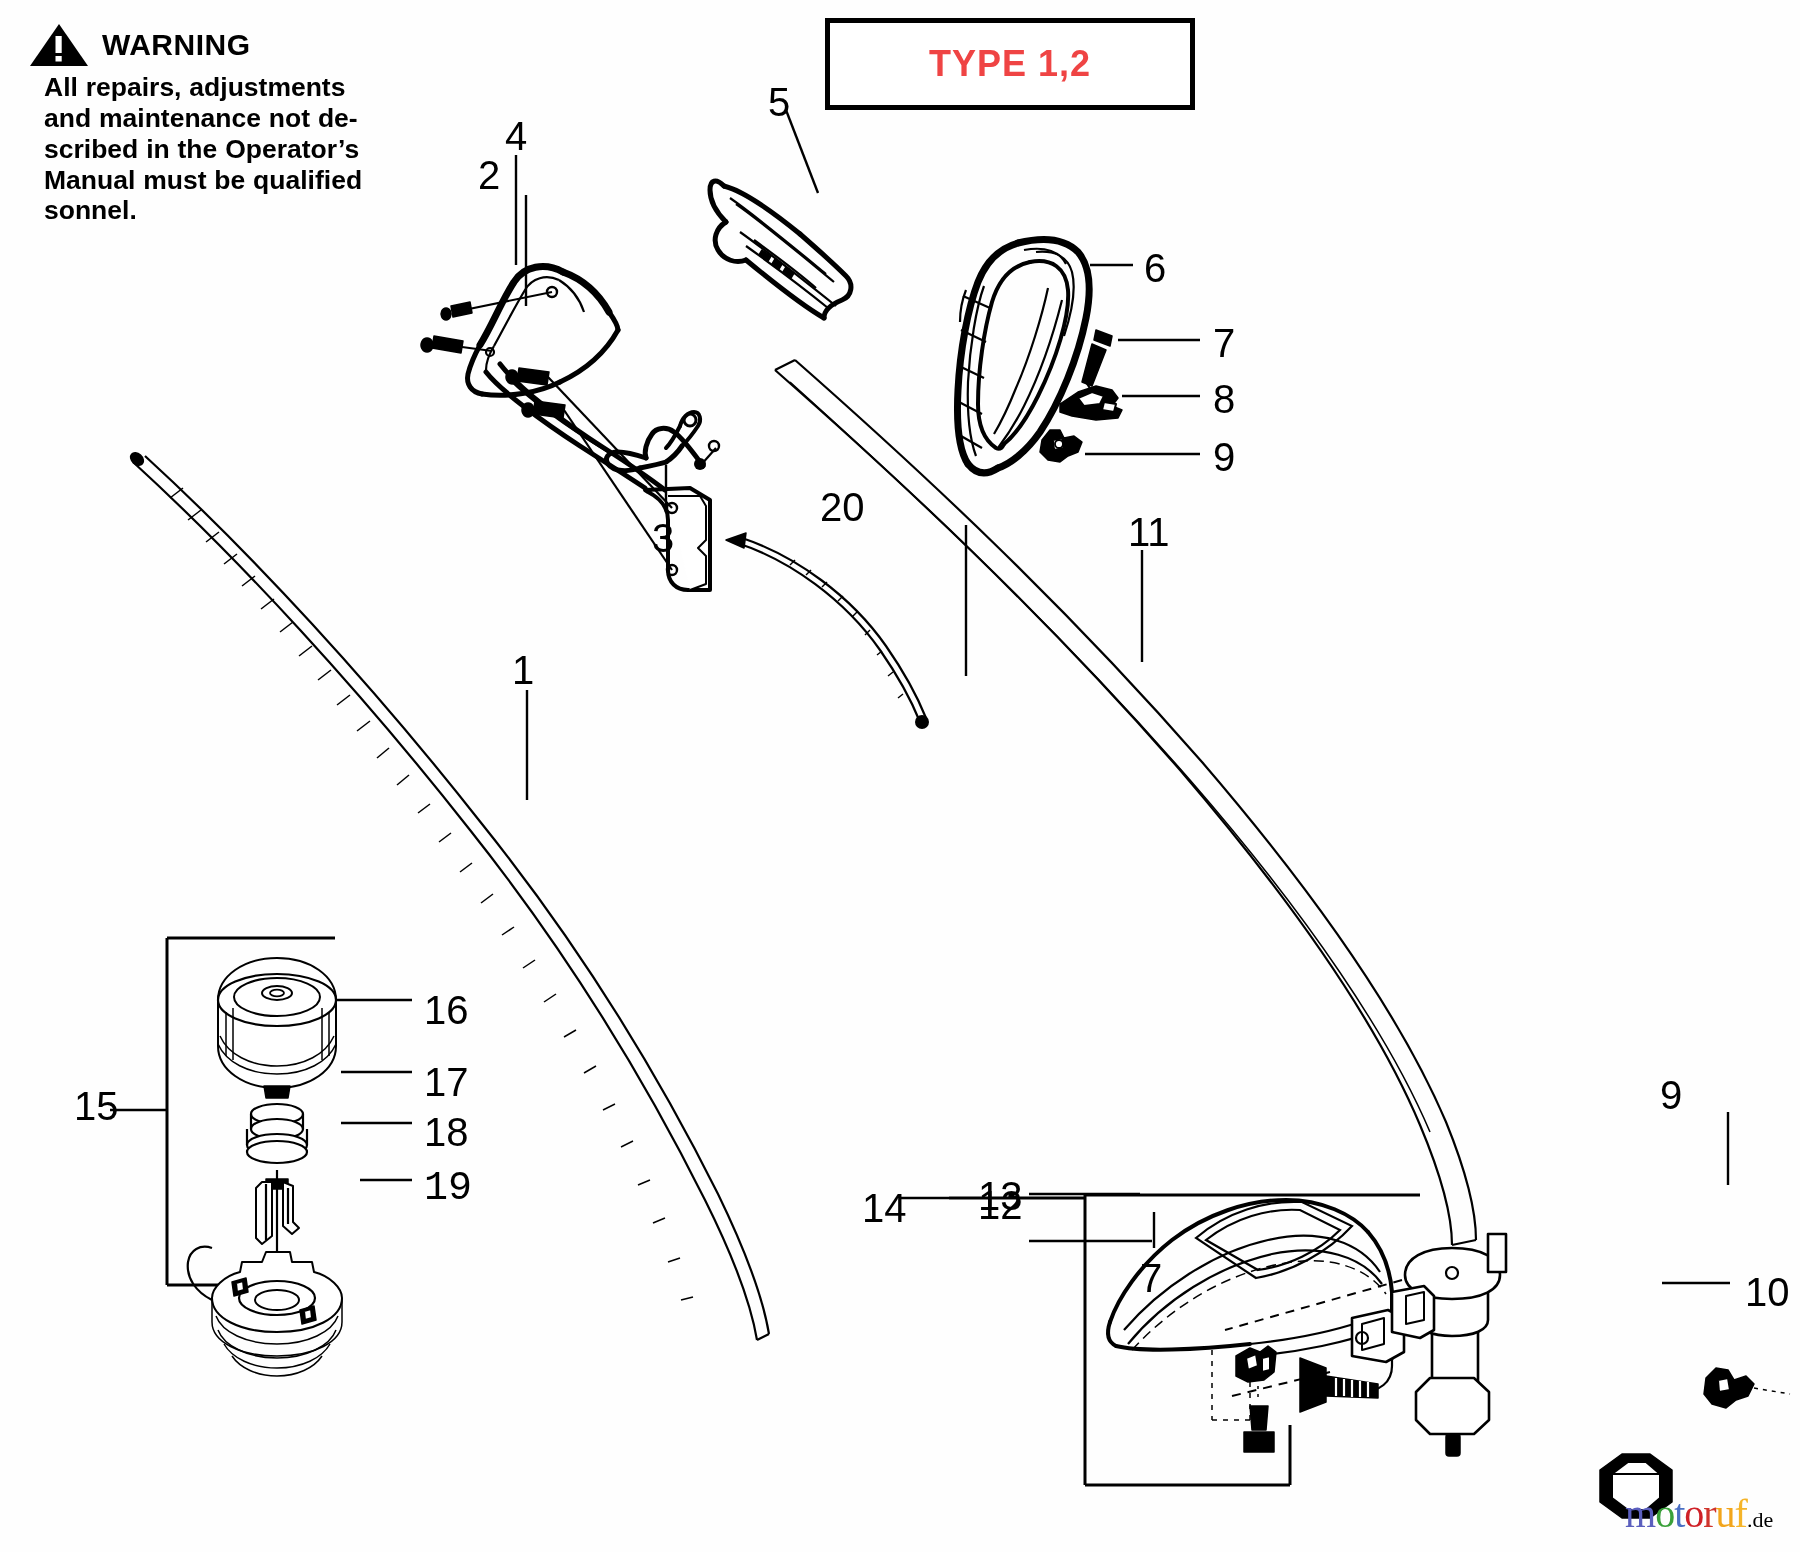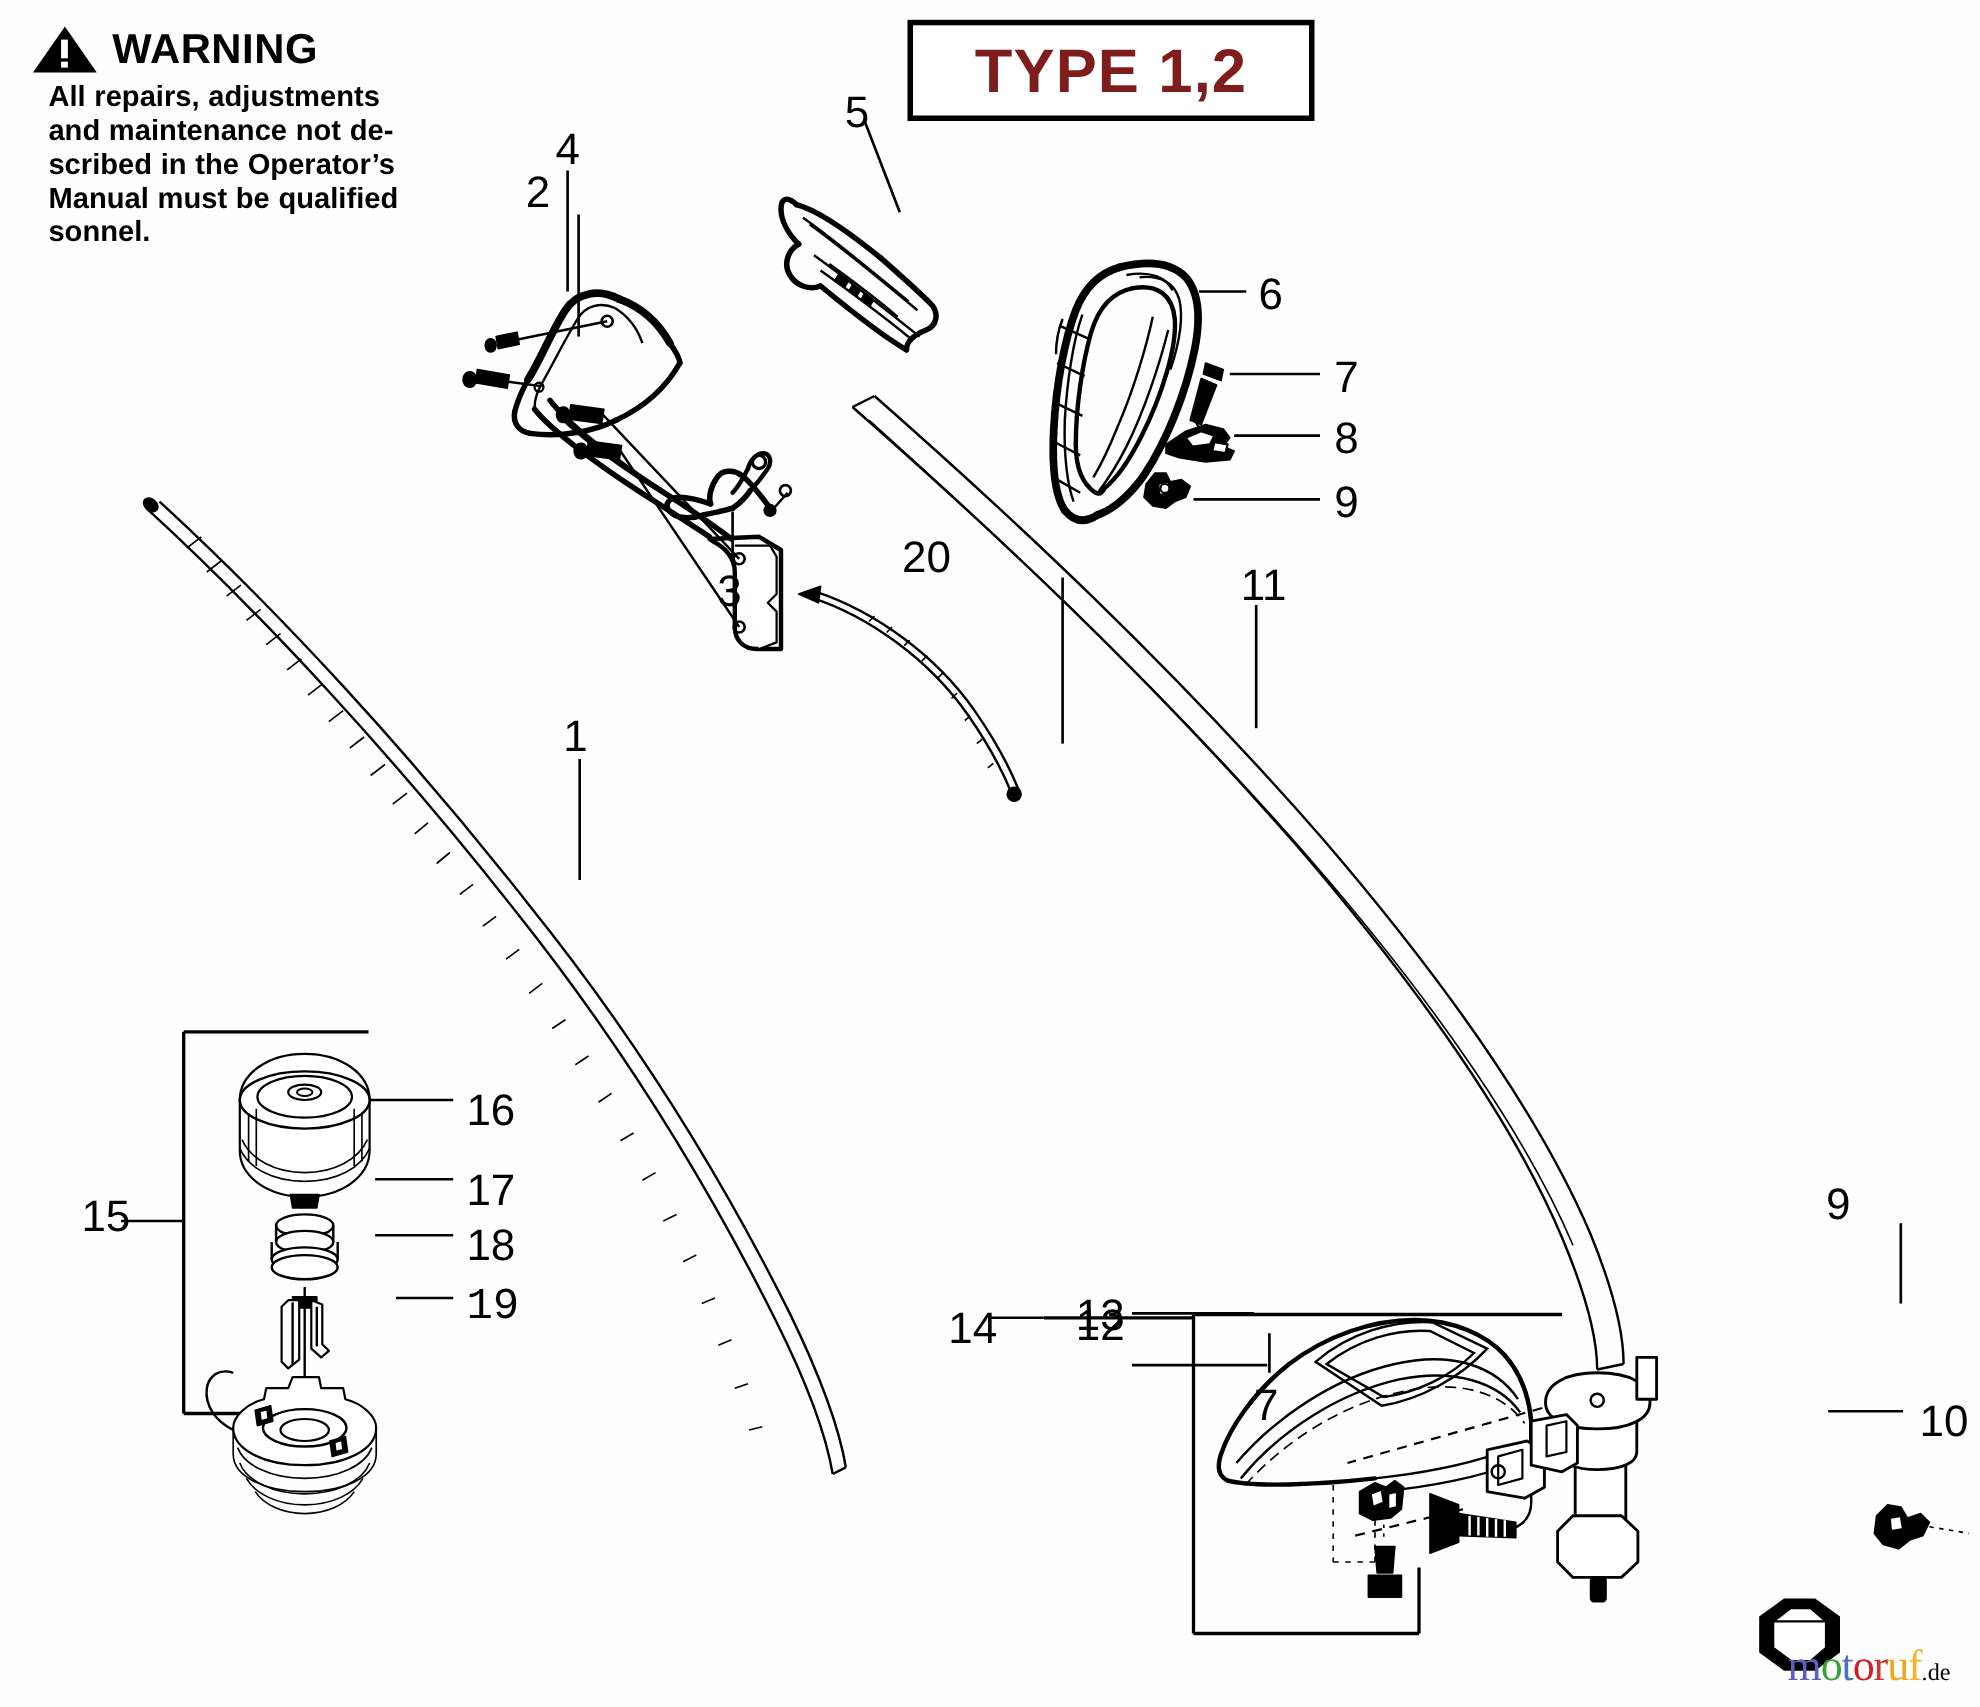--- a/index.html
+++ b/index.html
@@ -22,42 +22,42 @@
     white-space:nowrap;
   }
   
   #warning-block{
     position:absolute;left:28px;top:22px;width:390px;
   }
   #warning-head{
     display:flex;align-items:center;gap:12px;height:46px;
   }
   #warning-title{
-    font-size:38px;font-weight:bold;letter-spacing:0.5px;color:#000;
+    font-size:30px;font-weight:bold;letter-spacing:0.5px;color:#000;
     font-family:"Liberation Sans",sans-serif;
   }
   #warning-body{
     margin-top:4px;
     font-size:26.5px;
     font-weight:bold;
     line-height:1.165;
     text-align:justify;
     color:#000;
     font-family:"Liberation Sans",sans-serif;
     word-spacing:0.5px;
   }
   #warning-body span{display:block;margin-left:16px;}
   
   #type-box{
     position:absolute;left:825px;top:18px;width:360px;height:82px;
     border:5px solid #000;background:#fff;
     display:flex;align-items:center;justify-content:center;
   }
   #type-label{
-    font-size:56px;font-weight:bold;letter-spacing:1px;color:#7f1d1d;
+    font-size:36px;font-weight:bold;letter-spacing:1px;color:#ef4444;
     font-family:"Liberation Sans",sans-serif;
   }
   
   #watermark{
     position:absolute;left:1625px;top:1494px;
     font-family:"Liberation Serif",serif;
     font-size:40px;
     line-height:1;
     white-space:nowrap;
   }

